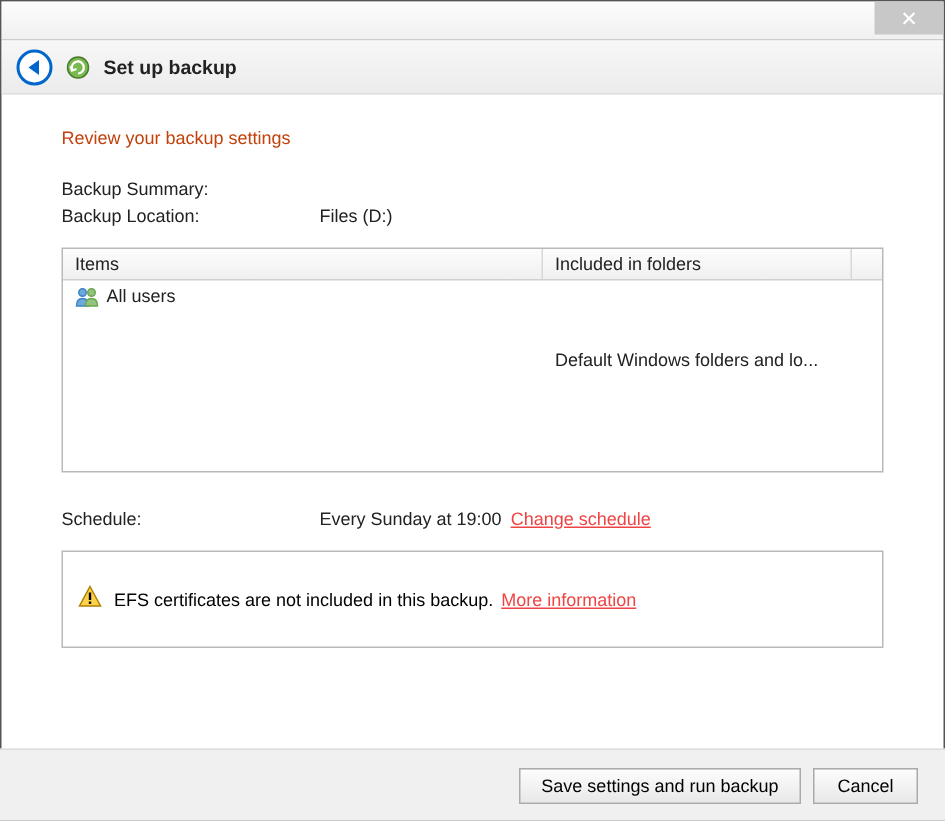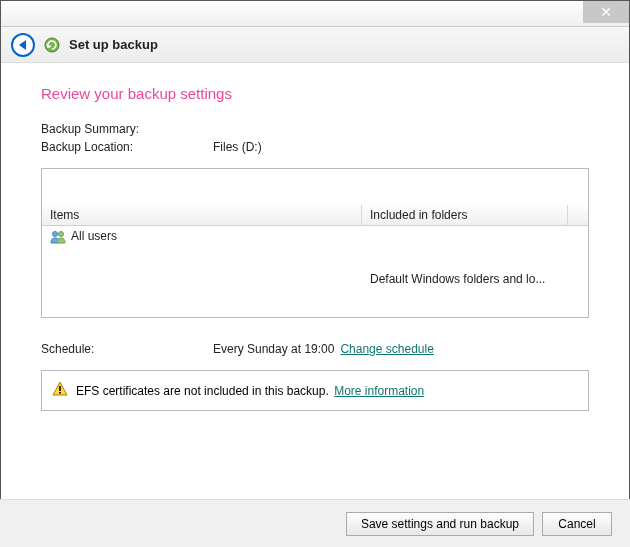--- a/index.html
+++ b/index.html
@@ -62,22 +62,22 @@
   }
   .title-icon svg { display: block; }
   .window-title {
     font-size: 13px;
     color: #222;
   }
   .content {
     padding: 22px 40px 10px 40px;
   }
   .heading {
-    color: #ec4899;
-    font-size: 15px;
+    color: #c2410c;
+    font-size: 12px;
     margin-bottom: 20px;
     font-weight: normal;
   }
   .row {
     display: flex;
     font-size: 12px;
     color: #222;
     margin-bottom: 14px;
   }
   .row-label { width: 172px; }
@@ -87,46 +87,45 @@
     margin-top: 6px;
     margin-bottom: 24px;
     background: #fff;
   }
   .thead {
     display: flex;
     background: linear-gradient(#fdfdfd, #f0f0f0);
     border-bottom: 1px solid #d0d0d0;
     font-size: 12px;
     color: #222;
-    margin-top: 36px;
   }
   .th {
     padding: 3px 8px;
     border-right: 1px solid #d8d8d8;
   }
   .th:last-child { border-right: none; flex: 0 0 20px; }
   .th1 { flex: 0 0 320px; }
   .th2 { flex: 1; }
   .trow {
     display: flex;
     font-size: 12px;
     color: #222;
   }
   .td { padding: 3px 8px; display: flex; gap: 5px; }
   .td1 { flex: 0 0 320px; }
   .td2 { flex: 1; white-space: nowrap; overflow: hidden; text-overflow: ellipsis; margin-top: 43px; }
   .link {
-    color: #0f766e;
+    color: #ef4444;
     text-decoration: underline;
     cursor: pointer;
     margin-left: 6px;
   }
   .warning-box {
     border: 1px solid #b9b9b9;
-    padding: 10px 10px;
+    padding: 22px 10px;
     margin-top: 12px;
     display: flex;
     align-items: center;
     gap: 8px;
     font-size: 12px;
   }
   .footer {
     position: absolute;
     bottom: 0; left: 0; right: 0;
     height: 48px;

